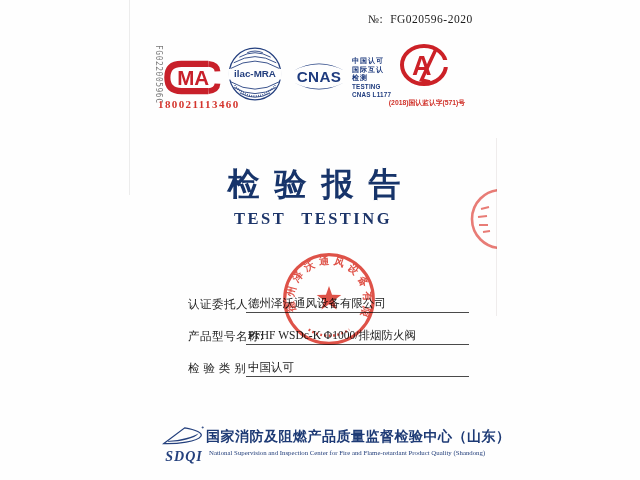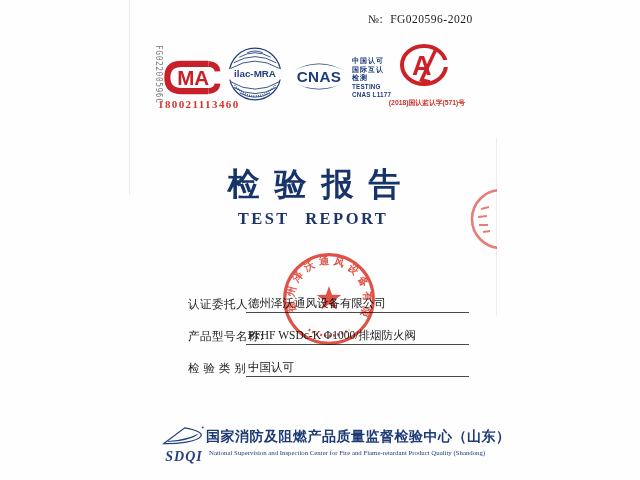--- a/index.html
+++ b/index.html
@@ -120,21 +120,21 @@
 
   <svg class="abs cal-wrap" viewBox="0 0 104 96">
     <ellipse cx="52" cy="44" rx="44" ry="38" fill="none" stroke="#cc2127" stroke-width="8"></ellipse>
     <rect x="90" y="34" width="14" height="14" fill="#fefefe"></rect>
     <text x="28" y="64" font-family="Liberation Sans, sans-serif" font-size="54" font-weight="bold" fill="#cc2127">A</text>
     <path d="M 76 12 L 47 74 L 64 78" fill="none" stroke="#cc2127" stroke-width="7"></path>
   </svg>
   <div class="abs cal-caption">(2018)国认监认字(571)号</div>
 
   <div class="abs title-zh">检验报告</div>
-  <div class="abs title-en">TEST REPORT</div>
+  <div class="abs title-en">TEST TESTING</div>
 
   <div class="form-row" id="row0">
     <span class="lbl">认证委托人：</span>
     <span class="line">
       <span class="val">德州泽沃通风设备有限公司</span>
     </span>
   </div>
   <div class="form-row" id="row1">
     <span class="lbl">产品型号名称:</span>
     <span class="line">

